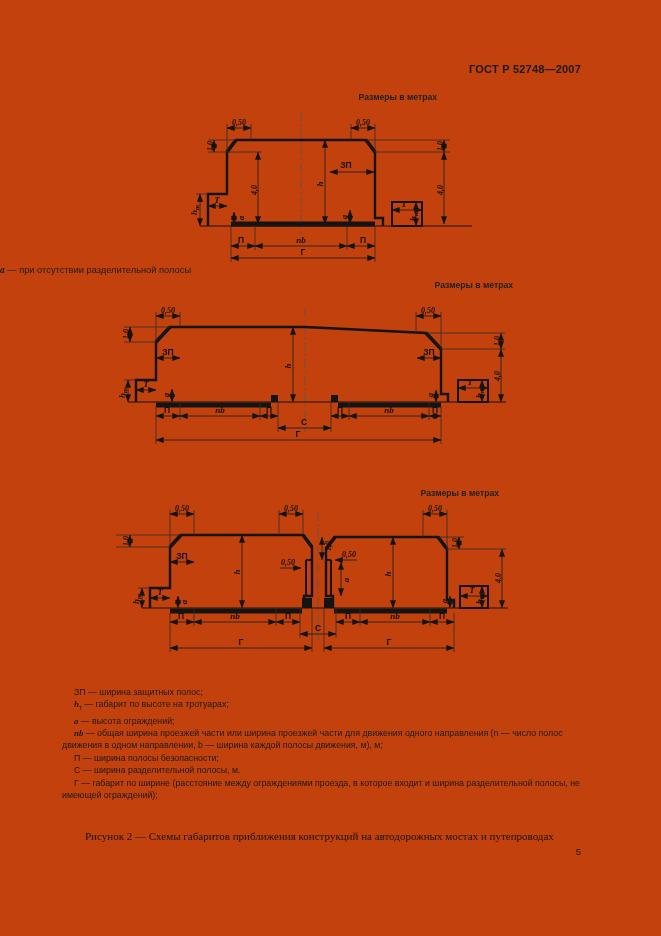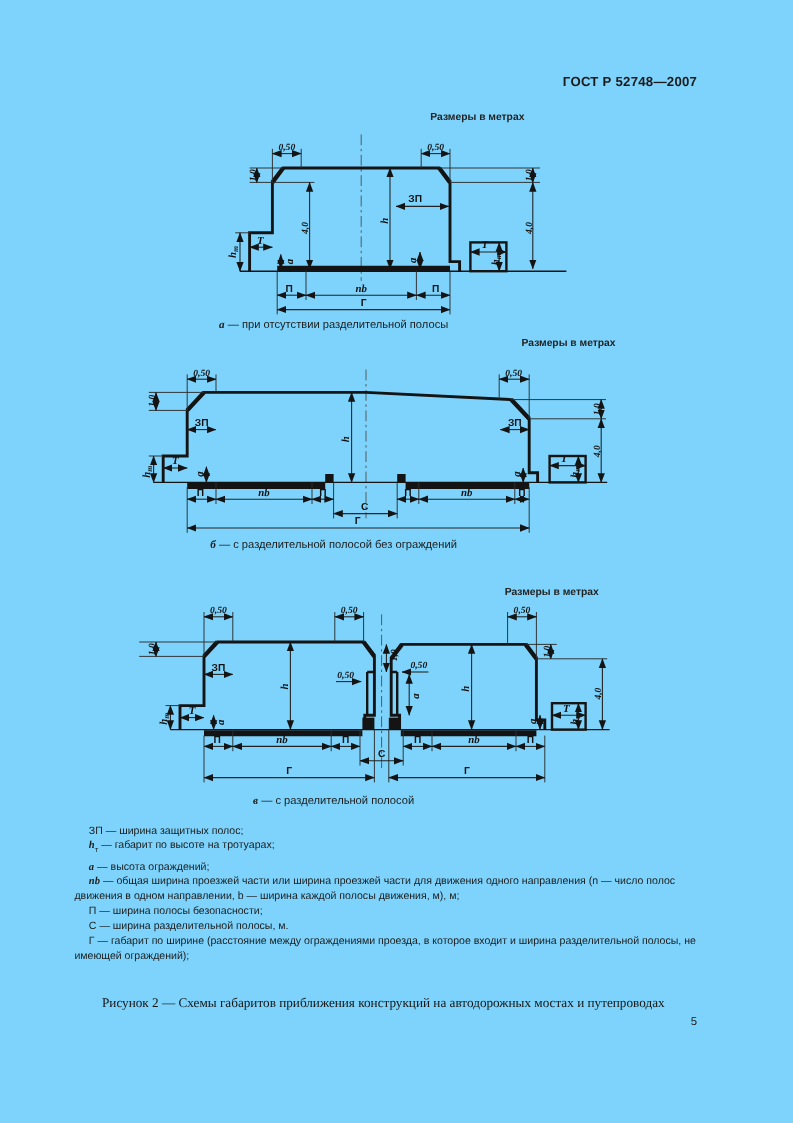--- a/index.html
+++ b/index.html
@@ -1,26 +1,26 @@
 <!DOCTYPE html>
 <html><head>
 <meta charset="utf-8">
 <style>
   html,body { margin:0; padding:0; background:#fff; }
   #page {
-    position:relative; width:661px; height:936px; background:#7dd3fc;
+    position:relative; width:661px; height:936px; background:#c2410c;
     font-family:"Liberation Sans", sans-serif; color:#1a1a1a; overflow:hidden;
   }
   .abs { position:absolute; }
   #gost-header { top:63px; right:80px; font-size:11px; font-weight:bold; letter-spacing:.2px; }
   .units { font-size:8.6px; font-weight:bold; color:#222; }
   #units-a { top:92px; right:224px; }
   #units-b { top:280px; right:148px; }
   #units-v { top:488px; right:162px; }
-  .diag-caption { width:556px; text-align:center; font-size:9.3px; color:#1c1c1c; }
+  .diag-caption { width:556px; text-align:left; font-size:9.3px; color:#1c1c1c; }
   #cap-a { top:265px; }
   #cap-b { top:449px; }
   #cap-v { top:662px; }
   .cap-letter { font-family:"Liberation Serif", serif; font-style:italic; font-weight:bold; }
   #legend { top:686px; left:62px; width:540px; font-size:8.8px; line-height:12.4px; color:#1b1b1b; }
   .lg { text-indent:12px; }
   .term-it { font-family:"Liberation Serif", serif; font-style:italic; font-weight:bold; }
   .term-up { font-weight:normal; }
   .lg sub { font-size:6.5px; }
   #figure-caption { top:830px; left:85px; width:530px; font-size:11px; color:#151515;font-family:Liberation Serif, serif; }
@@ -169,24 +169,20 @@
     <text class="tl" x="242" y="119" text-anchor="middle">П</text>
     <line class="dm" x1="251" y1="122" x2="331" y2="122"></line>
     <text class="tv" x="291" y="119" text-anchor="middle">nb</text>
     <line class="dm" x1="331" y1="122" x2="343" y2="122"></line>
     <text class="tl" x="337" y="119" text-anchor="middle">П</text>
     <line class="dm" x1="180" y1="134" x2="233" y2="134"></line>
     <text class="tl" x="206" y="131" text-anchor="middle">С</text>
     <line class="dm" x1="58" y1="146" x2="343" y2="146"></line>
     <text class="tl" x="200" y="143" text-anchor="middle">Г</text>
   </svg>
-  <div class="abs diag-caption" id="cap-b">
-    <span class="cap-letter">б</span>
-    <span>—  с разделительной полосой без ограждений</span>
-  </div>
 
   <svg id="svgC" width="465" height="160" viewBox="0 0 465 160">
     <defs>
       <marker id="arrC" viewBox="0 0 8 8" refX="7.6" refY="4" markerWidth="9" markerHeight="9" orient="auto-start-reverse">
         <path d="M0,1 L8,4 L0,7 Z" fill="#141414"></path>
       </marker>
     </defs>
     <path class="cl" d="M220,12 V140"></path>
     <path class="bl" d="M44,108 H410"></path>
     <path class="o" d="M52,108 V88 H72 V47 L83,35 H205 L214,47 V96 H206 V108"></path>
@@ -248,24 +244,20 @@
     <text class="tv" x="297" y="119" text-anchor="middle">nb</text>
     <line class="dm" x1="332" y1="122" x2="356" y2="122"></line>
     <text class="tl" x="344" y="119" text-anchor="middle">П</text>
     <line class="dm" x1="202" y1="134" x2="238" y2="134"></line>
     <text class="tl" x="220" y="131" text-anchor="middle">С</text>
     <line class="dm" x1="72" y1="148" x2="214" y2="148"></line>
     <text class="tl" x="143" y="145" text-anchor="middle">Г</text>
     <line class="dm" x1="226" y1="148" x2="356" y2="148"></line>
     <text class="tl" x="291" y="145" text-anchor="middle">Г</text>
   </svg>
-  <div class="abs diag-caption" id="cap-v">
-    <span class="cap-letter">в</span>
-    <span>—  с разделительной полосой</span>
-  </div>
 
   <div class="abs" id="legend">
     <div class="lg"><span class="term-up">ЗП</span> <span>—  ширина защитных полос;</span></div>
     <div class="lg"><span class="term-it">h</span><sub>т</sub> <span>—  габарит по высоте на тротуарах;</span></div>
     <div class="lg"><span class="term-it">а</span> <span>—  высота ограждений;</span></div>
     <div class="lg"><span class="term-it">nb</span> <span>—  общая ширина проезжей части или ширина проезжей части для движения одного направления (n — число полос движения в одном направлении, b — ширина каждой полосы движения, м), м;</span></div>
     <div class="lg"><span class="term-up">П</span> <span>—  ширина полосы безопасности;</span></div>
     <div class="lg"><span class="term-up">С</span> <span>—  ширина разделительной полосы, м.</span></div>
     <div class="lg"><span class="term-up">Г</span> <span>— габарит по ширине (расстояние между ограждениями проезда, в которое входит и ширина разделительной полосы, не имеющей ограждений);</span></div>
   </div>

